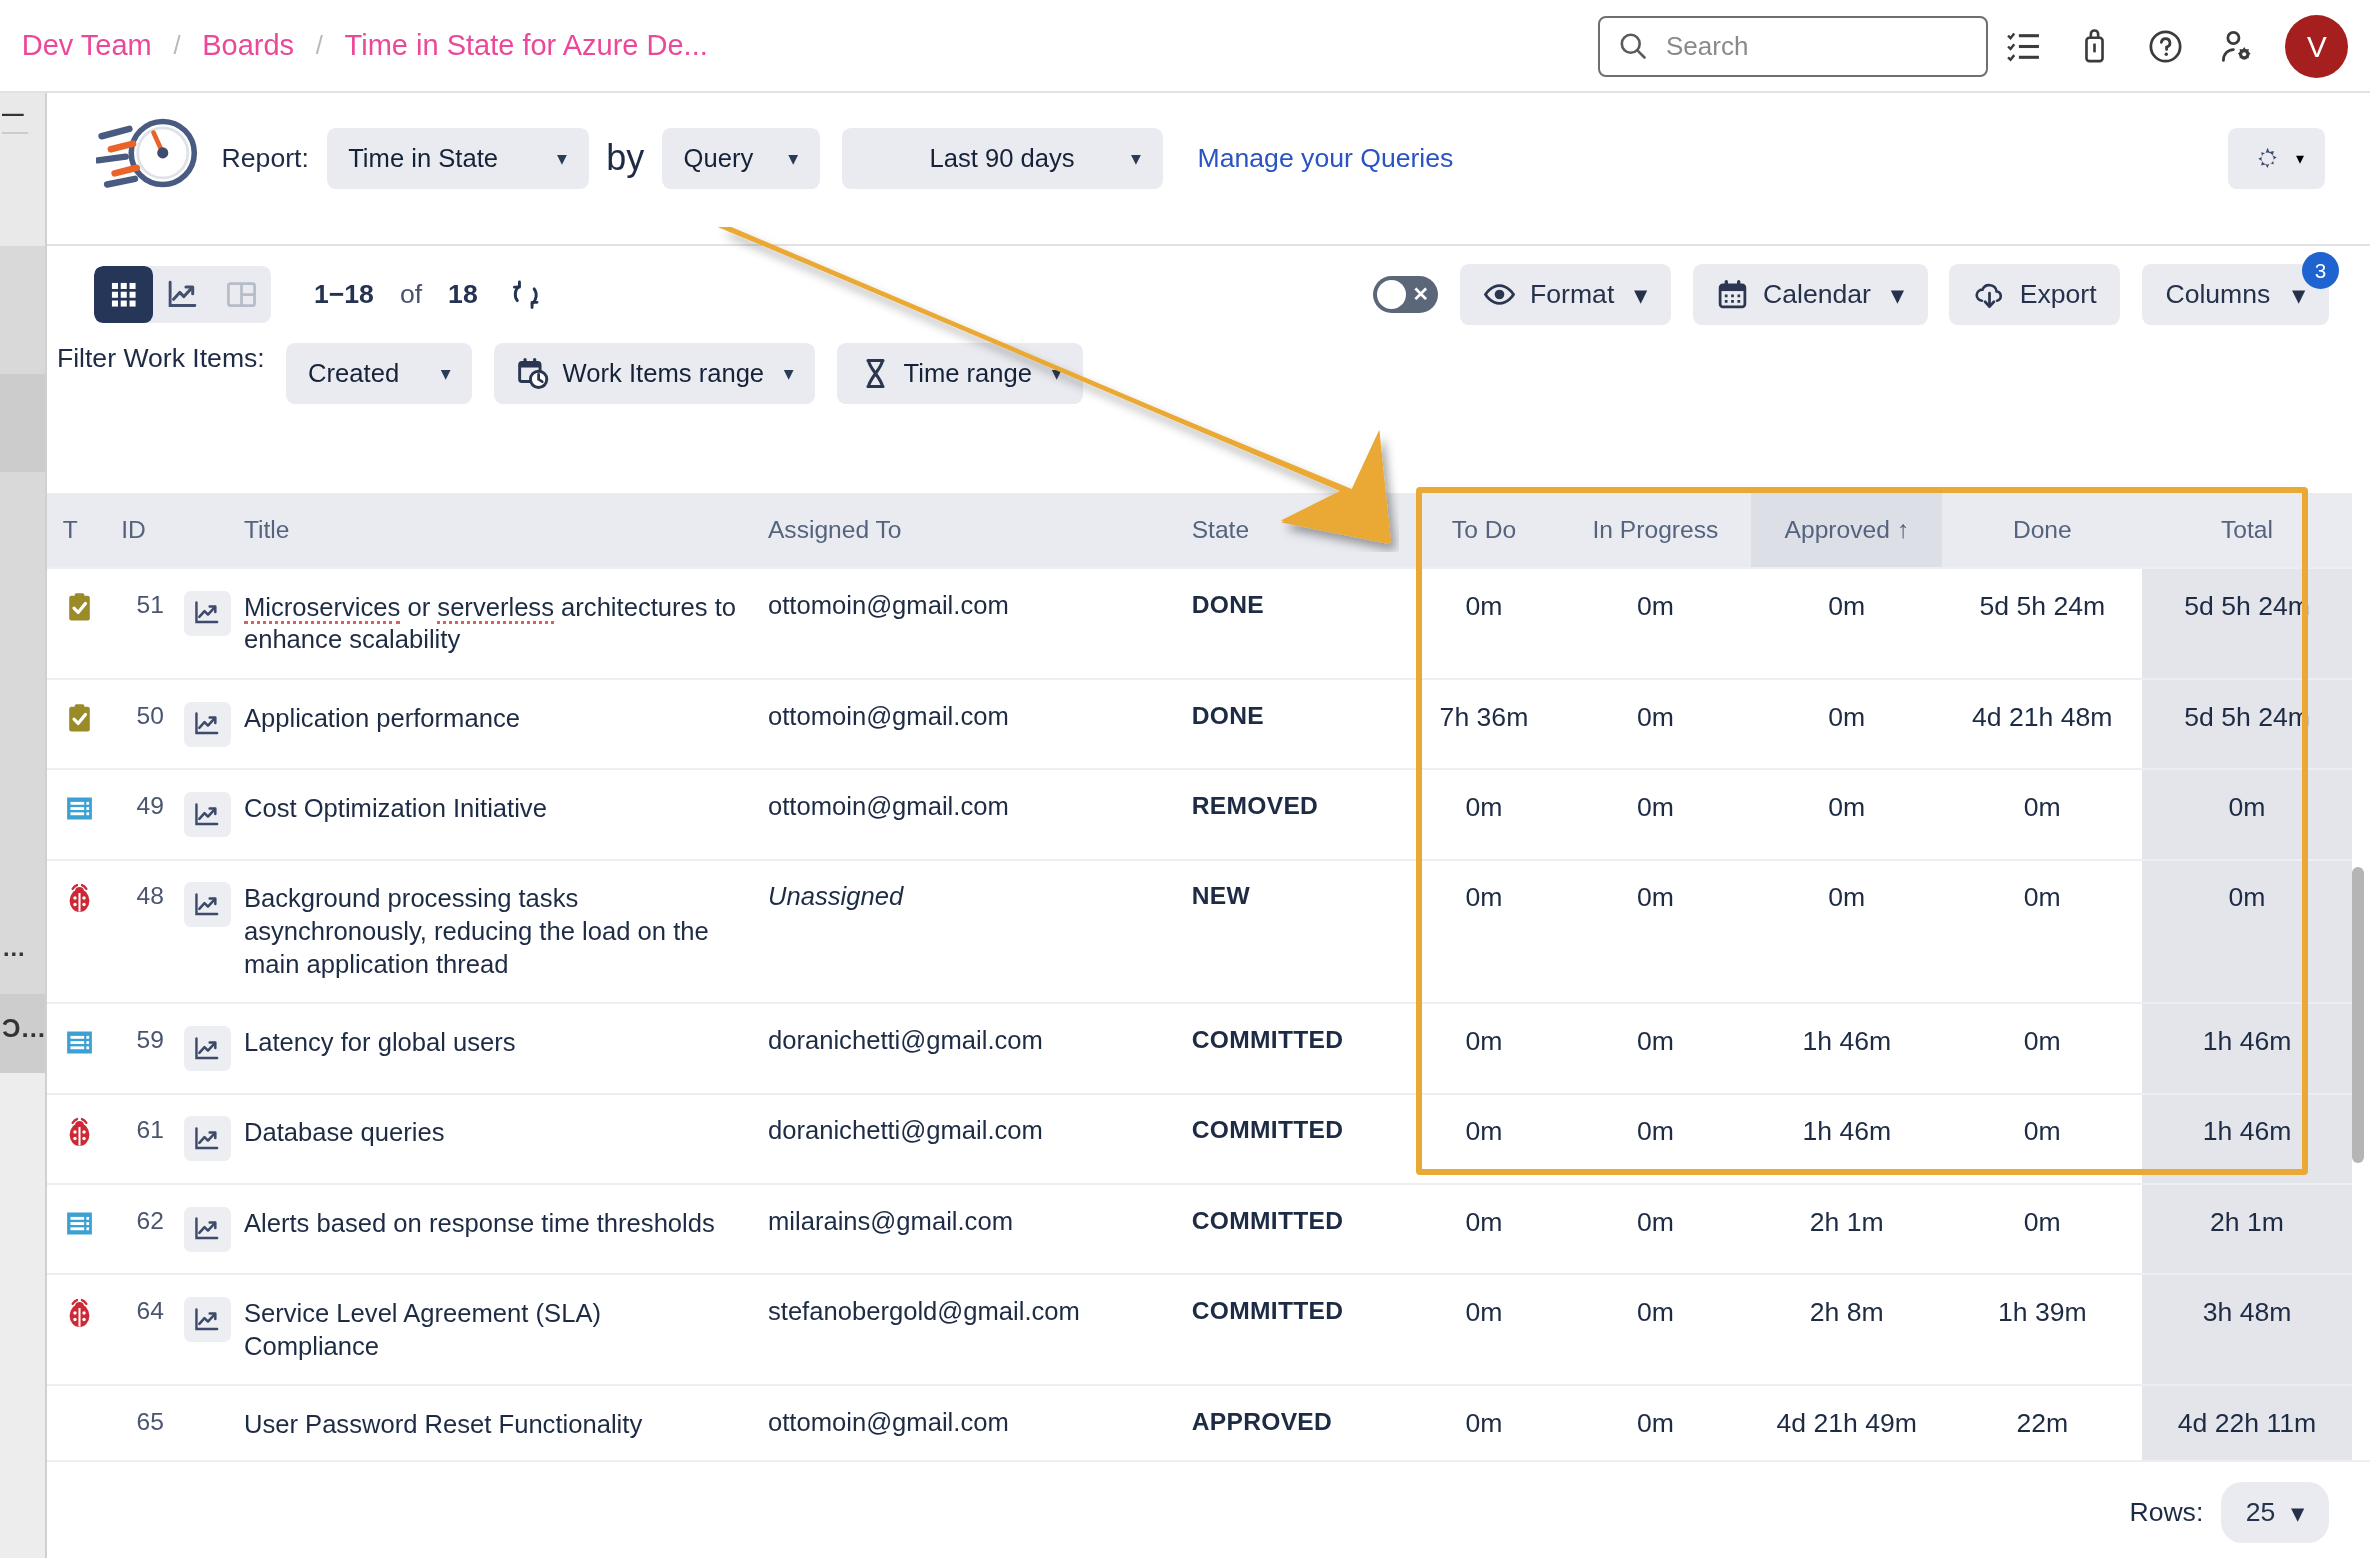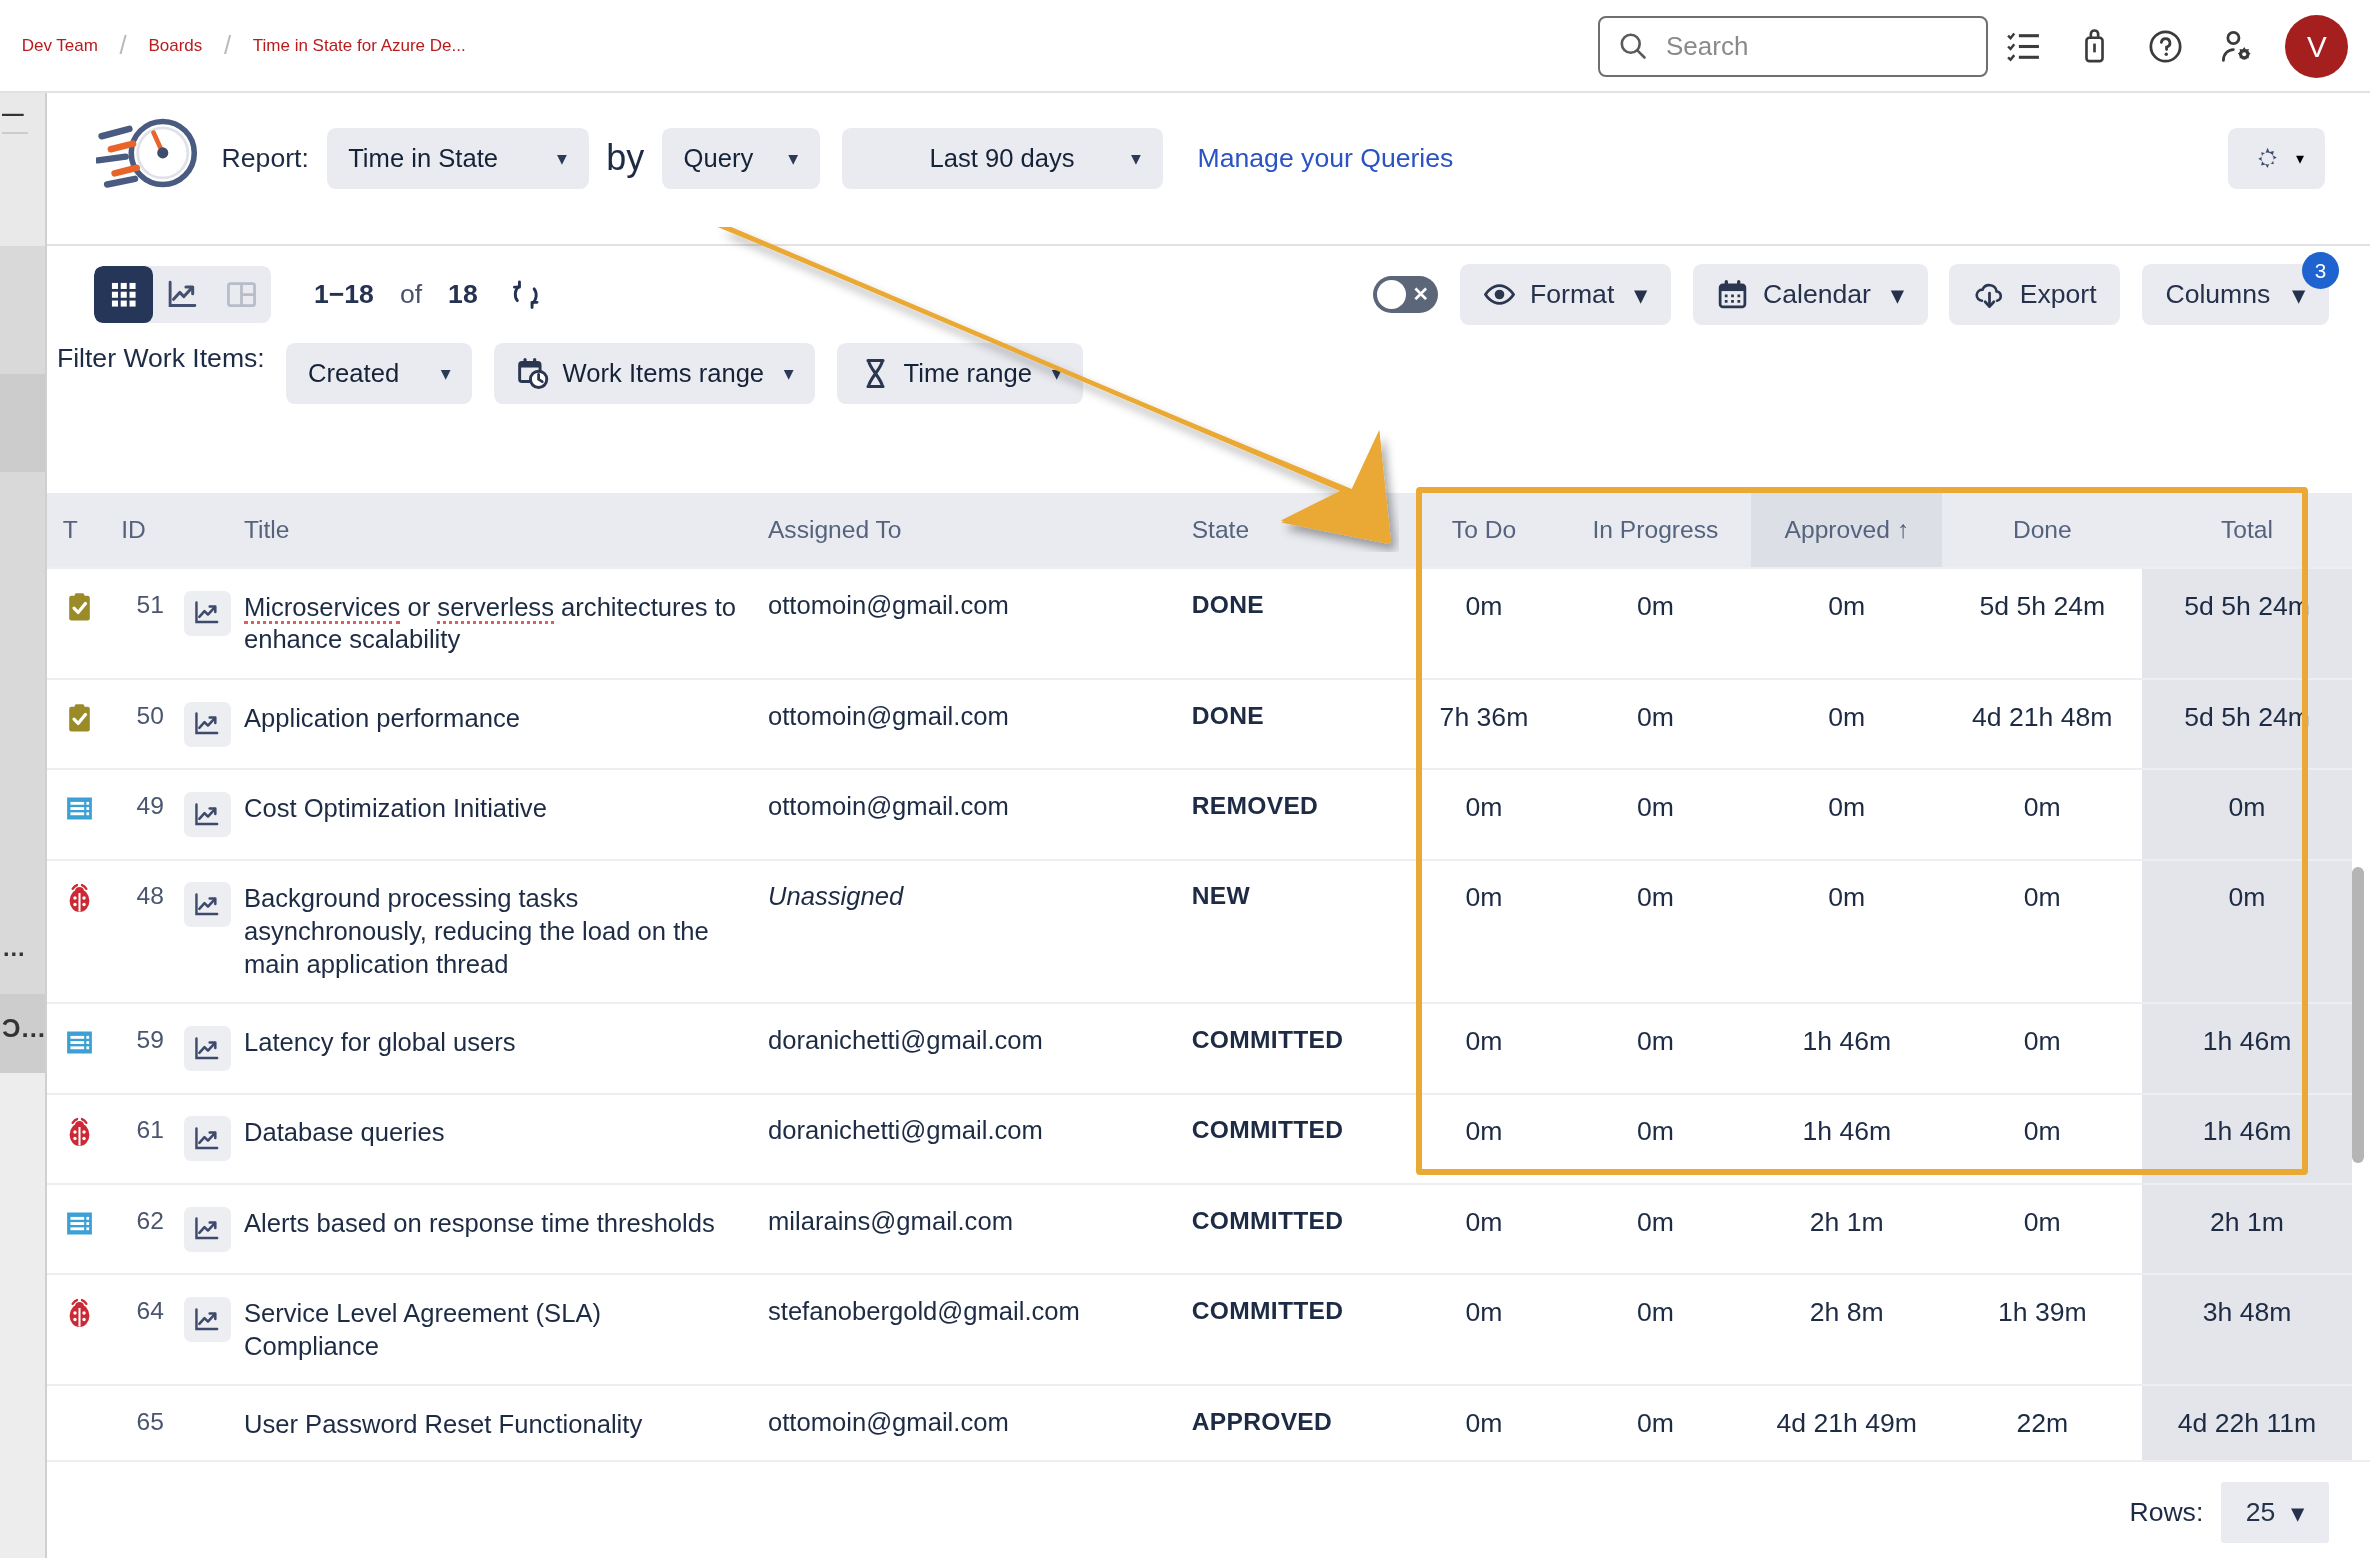--- a/index.html
+++ b/index.html
@@ -21,21 +21,21 @@
   .ls-e { top: 901px; height: 79px; background: #cdcdcd; }
   .ls-f { top: 980px; bottom: 0; background: #ededed; }
   .ls-dash { position: absolute; left: 2px; color: #333; font-size: 21.7px; font-weight: bold; }
   .ls-sep { position: absolute; left: 2px; top: 39px; width: 25.6px; height: 2px; background: #ccc; }
   .left-edge-line { position: absolute; left: 45px; top: 93px; bottom: 0; width: 2px; background: #d0d0d0; }
 
   
   .topbar { position: absolute; left: 0; top: 0; width: 2370px; height: 93px; background: #fff;
             border-bottom: 2px solid #e2e2e2; display: flex; align-items: center; }
   .crumbs { display: flex; align-items: center; padding-left: 21.7px; gap: 0; }
-  .crumb { font-size: 17px; color: #b91c1c; padding: 0 21.7px; white-space: nowrap; }
+  .crumb { font-size: 29px; color: #ec4899; padding: 0 21.7px; white-space: nowrap; }
   .crumb.first { padding-left: 0; }
   .crumb-sep { font-size: 25.6px; color: #b9b9b9; }
   .top-right { position: absolute; right: 21.7px; top: 0; height: 93px; display: flex; align-items: center; gap: 0; }
   .searchbox { width: 390px; height: 61px; border: 2px solid #6f6f6f; border-radius: 7.9px;
                display: flex; align-items: center; padding: 0 17.7px; gap: 15.8px; background: #fff; }
   .searchbox .ph { font-size: 26px; color: #8a8a8a; }
   .ticon { width: 71px; height: 93px; display: flex; align-items: center; justify-content: center; cursor: pointer; }
   .avatar { width: 63px; height: 63px; border-radius: 50%; background: #a51f1f; color: #fff;
             display: flex; align-items: center; justify-content: center; font-size: 29.6px; margin-left: 13.8px; }
 
@@ -116,21 +116,21 @@
   
   .hl-box { position: absolute; left: 1416px; top: 487px; width: 892px; height: 688px;
             border: 6.9px solid #eaa935; border-radius: 3.9px; pointer-events: none; z-index: 40; }
   .arrow-svg { position: absolute; left: 690px; top: 227px; width: 709px; height: 325px;
                pointer-events: none; z-index: 41; }
 
   
   .footer { position: absolute; left: 47px; right: 0; bottom: 0; height: 91px; display: flex;
             align-items: center; justify-content: flex-end; padding-right: 41px; gap: 17.7px; background: #fff; margin-left: 40px; }
   .rows-label { font-size: 26.6px; color: #1d2b44; }
-  .rows-pill { width: 108px; height: 61px; background: #e9ebf0; border-radius: 3px; display: flex;
+  .rows-pill { width: 108px; height: 61px; background: #e9ebf0; border-radius: 21px; display: flex;
                align-items: center; justify-content: center; gap: 15.8px; font-size: 26.6px; color: #26324c; cursor: pointer; }
   .vscroll { position: absolute; right: 5.9px; top: 867px; width: 11.8px; height: 296px;
              background: #b5b5b5; border-radius: 5.9px; z-index: 30; }
   .table-top-divider { position: absolute; left: 47px; right: 0; top: 1460px; height: 2px; background: #eceef1; }
 </style>
 </head>
 <body>
 
 <div class="app">
 

